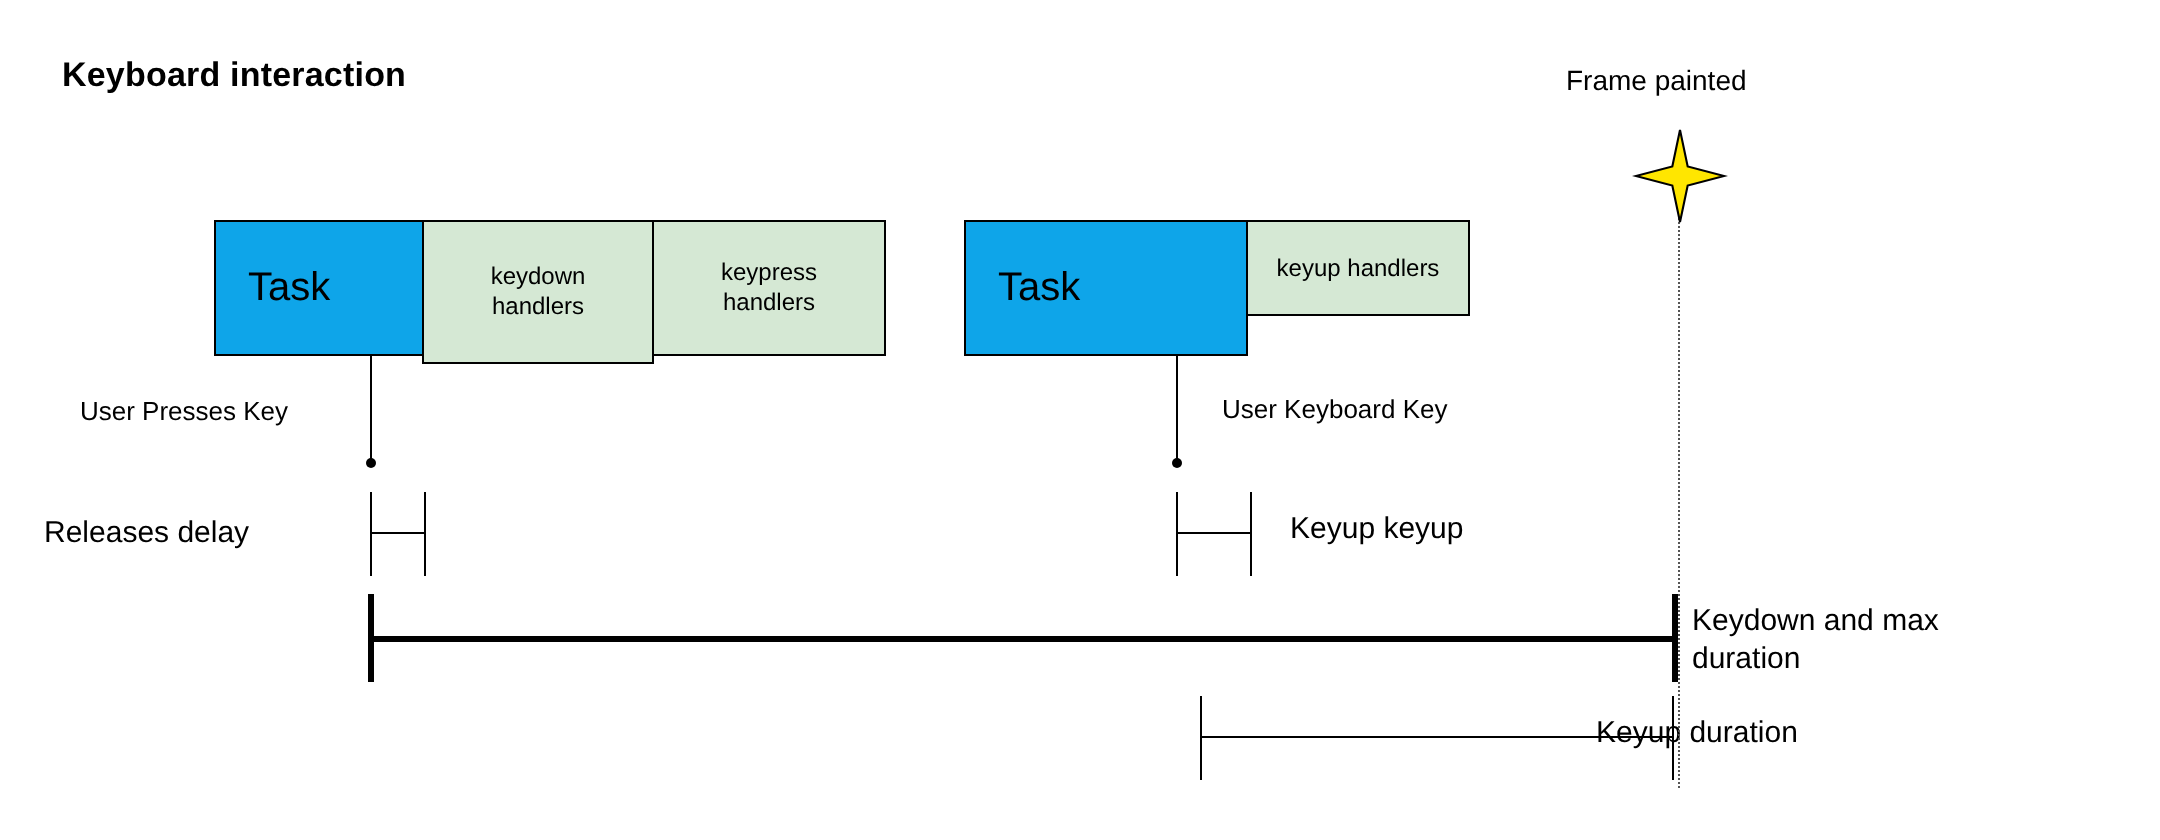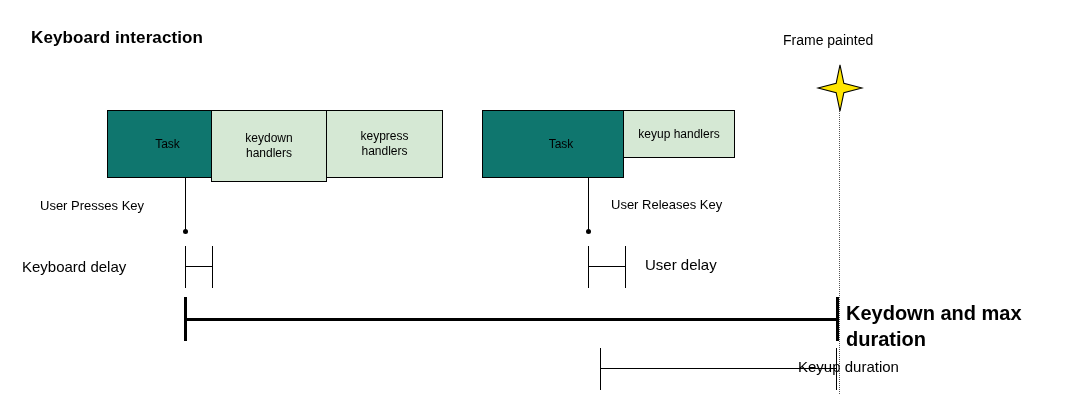--- a/index.html
+++ b/index.html
@@ -33,23 +33,23 @@
     position: absolute;
     box-sizing: border-box;
     border: 1.4px solid #000000;
     display: flex;
     align-items: center;
     justify-content: center;
     text-align: center;
     line-height: 1.22;
   }
   .box.task {
-    background: #0f766e;
-    font-size: 12px;
-    justify-content: center;
+    background: #0ea5e9;
+    font-size: 20px;
+    justify-content: flex-start;
     padding-left: 16px;
   }
   .box.handler {
     background: #d5e8d4;
     font-size: 12px;
   }
   .box .lbl { display: block; }
 
   
   #task-1      { left: 107px; top: 110px; width: 105px; height: 68px; }
@@ -65,21 +65,21 @@
     white-space: nowrap;
     font-size: 13px;
   }
   #lbl-user-presses  { left: 40px;  top: 198px; font-size: 13px; text-align: center; }
   #lbl-user-releases { left: 611px; top: 197px; font-size: 13px; }
   #lbl-frame-painted { left: 783px; top: 32px;  font-size: 14px; }
   #lbl-keydown-delay { left: 22px;  top: 258px; font-size: 15px; }
   #lbl-keyup-delay   { left: 645px; top: 256px; font-size: 15px; }
   #lbl-keyup-duration{ left: 798px; top: 358px; font-size: 15px; }
   #lbl-keydown-max   {
-    left: 846px; top: 301px; font-size: 20px; font-weight: bold;
+    left: 846px; top: 301px; font-size: 15px; font-weight: normal;
     line-height: 1.28; white-space: normal; width: 180px;
   }
 
   
   .vline {
     position: absolute;
     background: #000000;
     width: 1.4px;
   }
   .hline {
@@ -173,31 +173,31 @@
   <div class="box handler" id="keyup-box">
     <span class="lbl">keyup handlers</span>
   </div>
 
   <div class="vline" id="arrow1-stem"></div>
   <div class="dot" id="arrow1-head"></div>
   <div class="text-label" id="lbl-user-presses">User Presses Key</div>
 
   <div class="vline" id="arrow2-stem"></div>
   <div class="dot" id="arrow2-head"></div>
-  <div class="text-label" id="lbl-user-releases">User Releases Key</div>
+  <div class="text-label" id="lbl-user-releases">User Keyboard Key</div>
 
   <div class="vline" id="kd-tick-l"></div>
   <div class="vline" id="kd-tick-r"></div>
   <div class="hline" id="kd-bar"></div>
-  <div class="text-label" id="lbl-keydown-delay">Keyboard delay</div>
+  <div class="text-label" id="lbl-keydown-delay">Releases delay</div>
 
   <div class="vline" id="ku-tick-l"></div>
   <div class="vline" id="ku-tick-r"></div>
   <div class="hline" id="ku-bar"></div>
-  <div class="text-label" id="lbl-keyup-delay">User delay</div>
+  <div class="text-label" id="lbl-keyup-delay">Keyup keyup</div>
 
   <div class="vline thick-v" id="kdmax-tick-l"></div>
   <div class="vline thick-v" id="kdmax-tick-r"></div>
   <div class="hline thick-h" id="kdmax-bar"></div>
   <div class="text-label" id="lbl-keydown-max">Keydown and max duration</div>
 
   <div class="vline" id="kudur-tick-l"></div>
   <div class="vline" id="kudur-tick-r"></div>
   <div class="hline" id="kudur-bar"></div>
   <div class="text-label" id="lbl-keyup-duration">Keyup duration</div>

